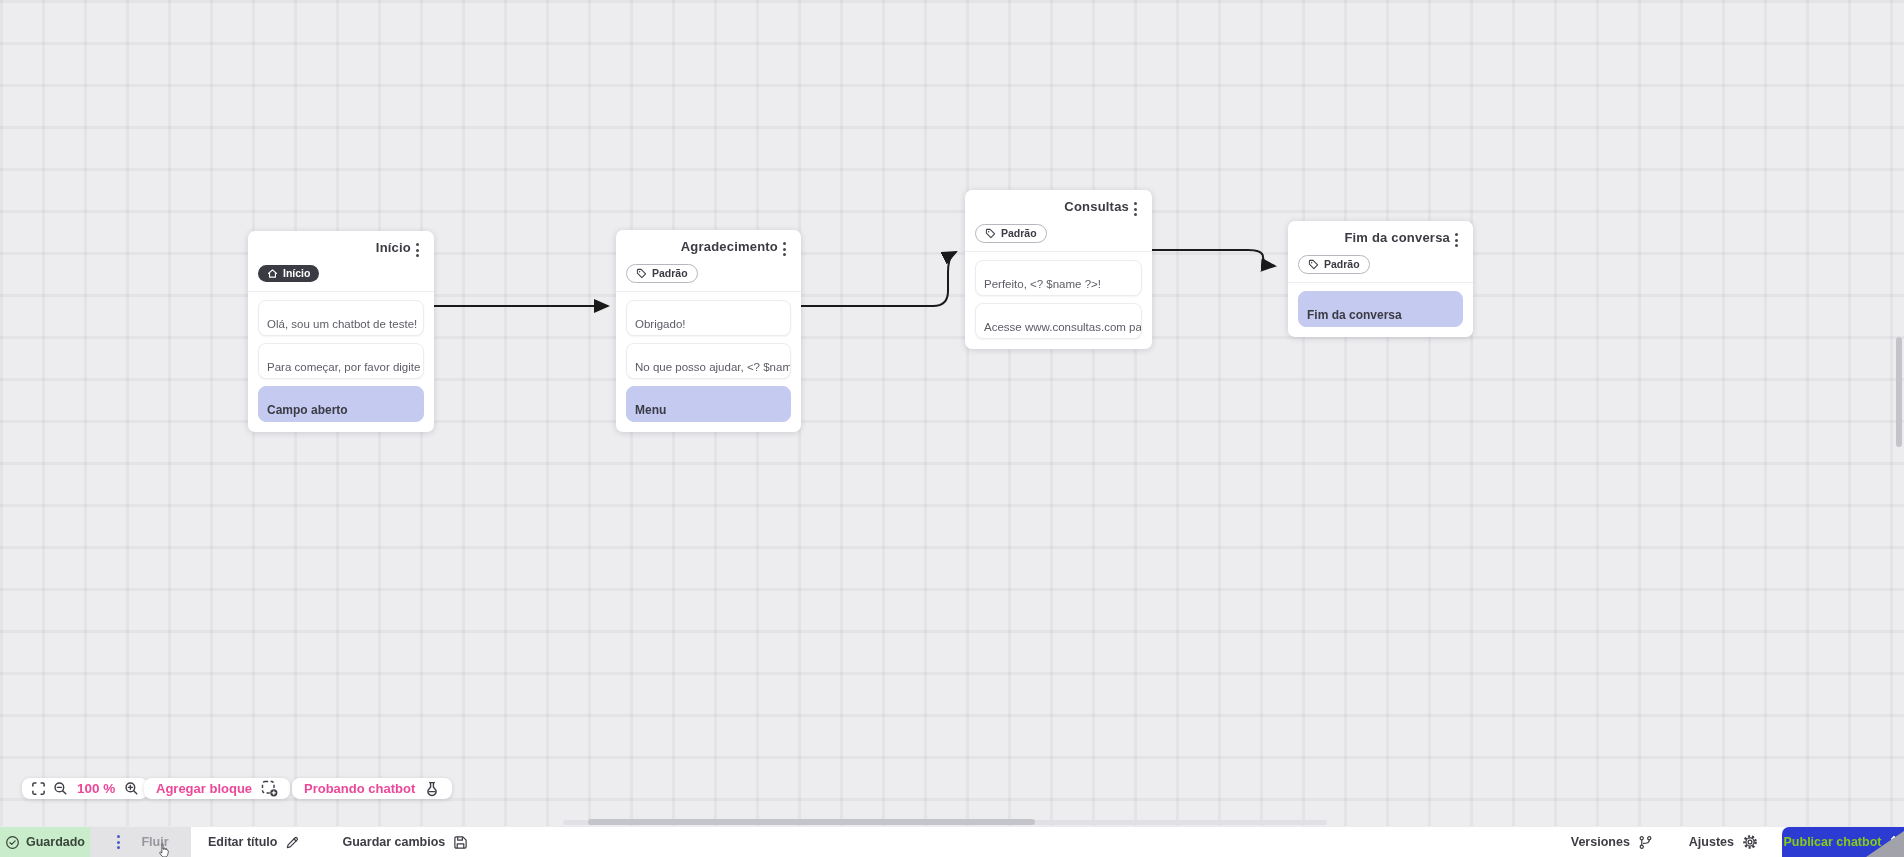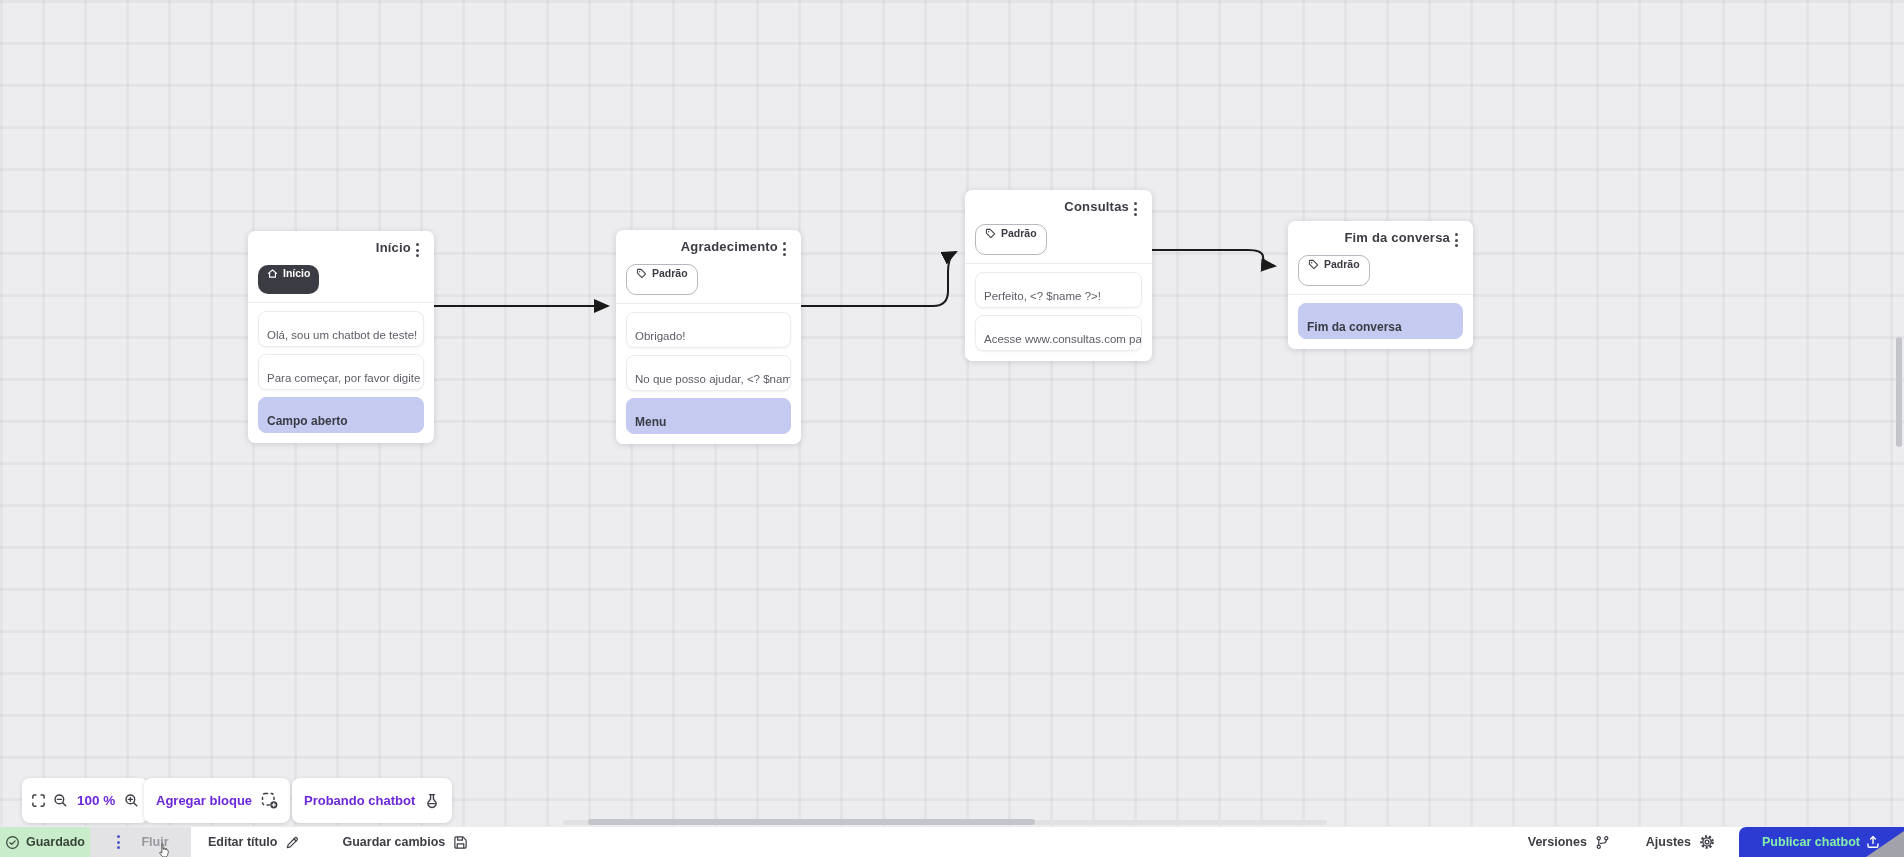--- a/index.html
+++ b/index.html
@@ -25,44 +25,44 @@
     padding:9px 10px 10px;
   }
   .node-head { display:flex; justify-content:flex-end; align-items:flex-start; }
   .node-title { font-size:13px; font-weight:700; color:#3b3b43; letter-spacing:.2px; }
   .kebab { display:flex; flex-direction:column; gap:2.5px; padding:3px 5px; cursor:pointer; }
   .kebab i { width:3px; height:3px; border-radius:50%; background:#47474f; }
 
   .badge {
     display:inline-flex; align-items:center; gap:5px;
     font-size:10.5px; font-weight:700; border-radius:10px;
-    padding:2px 9px 15px; margin-top:5px; line-height:12px;
+    padding:2px 9px 3px; margin-top:5px; line-height:12px;
   }
   .badge.dark { background:#3b3b43; color:#fff; }
   .badge.outline { background:#fff; color:#3b3b43; border:1px solid #b7b7c0; }
 
   .divider { height:1px; background:#ececef; margin:8px -10px; }
 
   .rows { display:flex; flex-direction:column; gap:7px; }
   .row {
     height:21px; font-size:11.5px; line-height:12px; color:#5c5c66;
     background:#fff; border:1px solid #ececef; border-radius:8px;
     padding:17px 8px; box-shadow:0 1px 2px rgba(0,0,0,.05);
     white-space:nowrap; overflow:hidden; cursor:pointer;
   }
   .row.hl {
     background:#c5caf1; border-color:#c5caf1; color:#3b3b45;
     font-weight:700; font-size:12px; box-shadow:none; height:22px;
   }
 
   
   .tcard {
-    position:absolute; top:778px; height:45px; background:#fff; border-radius:8px;
+    position:absolute; top:778px; height:21px; background:#fff; border-radius:8px;
     box-shadow:0 1px 4px rgba(40,40,60,.16);
-    display:flex; align-items:center; font-size:13px; font-weight:700; color:#6d28d9;
+    display:flex; align-items:center; font-size:13px; font-weight:700; color:#ec4899;
   }
   #zoom-card { left:22px; padding:0 9px; gap:7px; }
   #add-card  { left:144px; padding:0 12px; gap:9px; cursor:pointer; }
   #test-card { left:292px; padding:0 12px; gap:9px; cursor:pointer; }
   .zoom-pct { font-size:13.5px; padding:0 2px; }
   .tic { display:flex; align-items:center; cursor:pointer; }
 
   
   .htrack { position:absolute; left:563px; top:820px; width:764px; height:5px; border-radius:3px; background:#e1e1e5; }
   .hthumb { position:absolute; left:588px; top:819px; width:447px; height:6px; border-radius:3px; background:#c4c4cb; }
@@ -84,21 +84,21 @@
   }
   .sb-flowtab .kebab i { background:#4c58c8; }
   .sb-btn { display:flex; align-items:center; gap:8px; padding:0 12px; cursor:pointer; }
   #sb-edit { margin-left:5px; }
   #sb-save { margin-left:18px; }
   .sb-right { margin-left:auto; display:flex; align-items:stretch; }
   .sb-right .sb-btn { padding:0 14px; }
   #sb-versions { margin-right:8px; }
   #sb-settings { margin-right:10px; }
   .sb-publish {
-    width:165px; background:#2c3cd3; color:#86efac; border:none;
+    width:122px; background:#2c3cd3; color:#84cc16; border:none;
     display:flex; align-items:center; justify-content:center; gap:5px;
     font-size:12.5px; font-weight:700; font-family:inherit;
     border-top-left-radius:7px; cursor:pointer;
   }
   .corner {
     position:absolute; right:0; bottom:0; width:0; height:0; z-index:5;
     border-left:38px solid transparent; border-bottom:26px solid #a2a2aa;
   }
 
   .cursor { position:absolute; left:156px; top:843px; z-index:9; pointer-events:none; }

